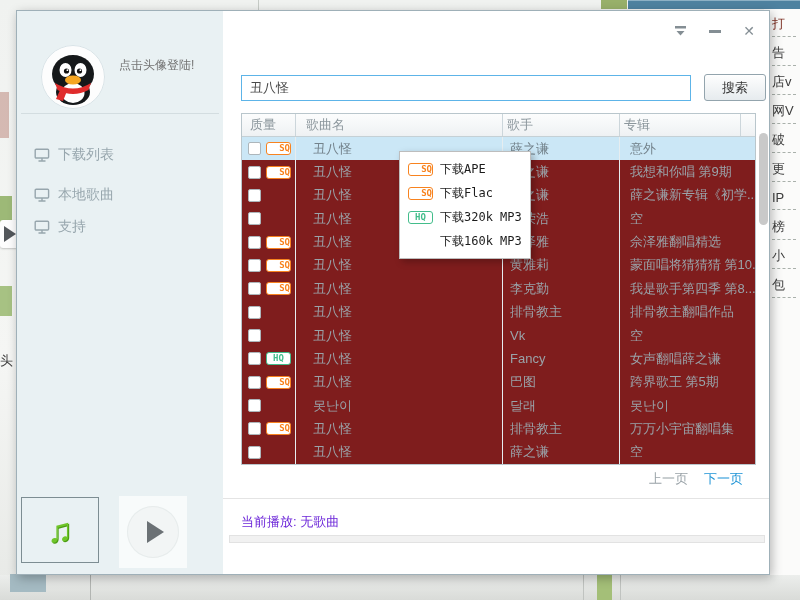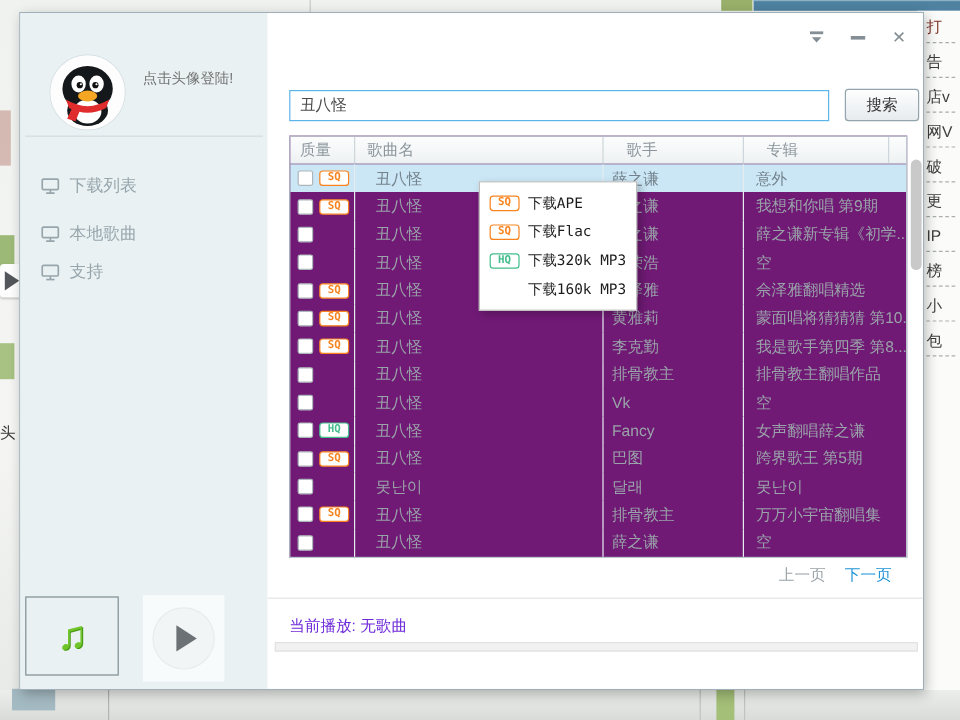--- a/index.html
+++ b/index.html
@@ -71,40 +71,40 @@
   
   .search-input { position:absolute; left:18px; top:64px; width:450px; height:26px;
      border:1px solid #5db4e8; font-size:13px; color:#4a4a4a; padding:0 8px; outline:none;
      font-family:inherit; background:#fff; }
   .search-btn { position:absolute; left:481px; top:63px; width:62px; height:27px;
      background:linear-gradient(180deg,#fefefe,#e6ebee); border:1px solid #93a4ad; border-radius:3px;
      font-size:13px; color:#333; font-family:inherit; cursor:pointer; box-shadow:inset 0 1px 0 #fff; }
 
   
   .table { position:absolute; left:18px; top:102px; width:515px; height:352px;
-     border:1px solid #b9c6cc; background:#701a75; display:flex; flex-direction:column; }
+     border:1px solid #b9c6cc; background:#7f1d1d; display:flex; flex-direction:column; }
   .thead { height:23px; display:flex; background:linear-gradient(180deg,#fcfdfd,#eef1f3);
      border-bottom:1px solid #c5d0d5; color:#8b969c; font-size:13px; }
   .th { display:flex; align-items:center; }
   .th.c1,.th.c2,.th.c3,.th.c4 { border-left:1px solid #ccd6db; }
   .tbody { flex:1; display:flex; flex-direction:column; }
   .trow { flex:1; display:flex; font-size:13px; color:#9aa3a9; cursor:default; }
   .trow.selected { background:#cbe7f6; color:#73828b; }
   .cell { display:flex; align-items:center; white-space:nowrap; overflow:hidden; }
   .c0 { width:53px; padding-left:6px; gap:5px; }
   .c1 { width:207px; padding-left:17px; }
   .c2 { width:117px; padding-left:7px; }
   .c3 { flex:1; padding-left:10px; }
   .c4 { width:15px; }
-  .th.c0 { padding-left:8px; } .th.c1 { padding-left:10px; } .th.c2,.th.c3 { padding-left:19px; }
+  .th.c0 { padding-left:8px; } .th.c1 { padding-left:10px; } .th.c2,.th.c3 { padding-left:4px; }
   .trow .c1,.trow .c2,.trow .c3 { border-left:1px solid #e6edf0; }
   .checkbox { width:13px; height:13px; border:1px solid #adb6bb; background:#fff; border-radius:2px; flex:none; cursor:pointer; }
   .badge { display:inline-block; width:25px; height:13px; line-height:11px; border:1px solid; border-radius:3px;
      font-size:9px; font-weight:bold; text-align:center; font-family:"DejaVu Sans Mono",monospace; flex:none; }
-  .badge.sq { color:#f8831f; border-color:#f8831f; background:#fff; }
+  .badge.sq { color:#f8831f; border-color:#f8831f; background:#fff;text-align:right; }
   .badge.hq { color:#43bd8b; border-color:#43bd8b; background:#fff; }
   .badge.none { border-color:transparent; background:transparent; }
 
   .scroll-thumb { position:absolute; left:536px; top:122px; width:9px; height:92px;
      background:#c9c9c9; border-radius:5px; cursor:pointer; }
 
   
   .ctx-menu { position:absolute; left:176px; top:140px; width:132px; background:#fff;
      border:1px solid #bdbdbd; box-shadow:3px 3px 7px rgba(0,0,0,.25); padding:5px 0; z-index:5; }
   .menu-item { height:24px; display:flex; align-items:center; gap:7px; padding-left:8px; cursor:pointer; }

